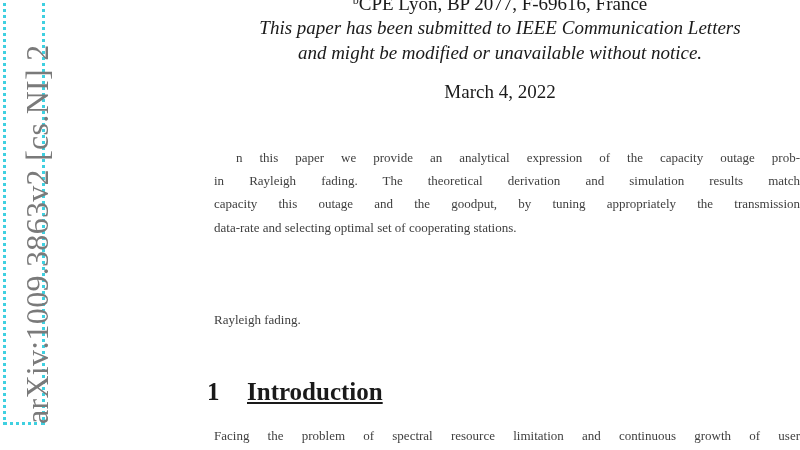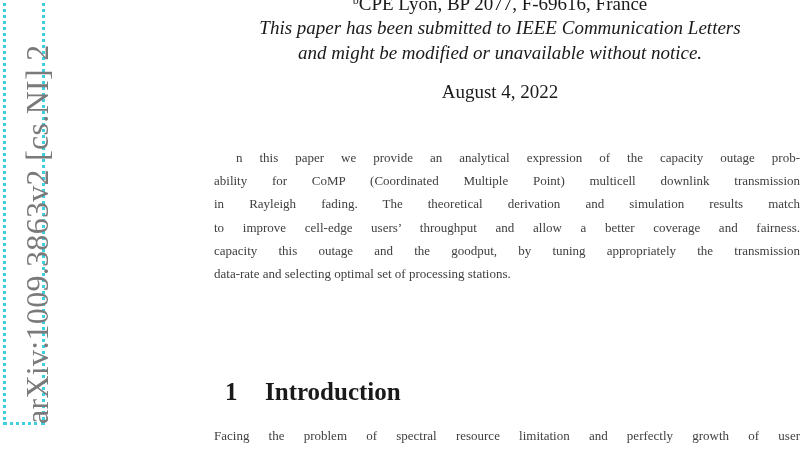--- a/index.html
+++ b/index.html
@@ -75,51 +75,51 @@
     }
     .line.last {
       text-align-last: left;
     }
     .abstract { top: 146px; }
     .indent { padding-left: 22px; width: 564px; }
     .keywords { top: 308px; }
     .kw-label { font-weight: bold; }
     .heading {
       position: absolute;
-      left: 225px;
+      left: 207px;
       top: 379px;
       font-family: "Liberation Serif", "DejaVu Serif", serif;
       font-size: 25px;
       font-weight: bold;
       white-space: nowrap;
       line-height: 1;
+      text-decoration: underline;
     }
     .heading .num { display: inline-block; width: 40px; }
     .intro { top: 424px; }
   </style>
 </head>
 <body>
 
 <div class="stamp"></div>
 <div class="stamp-text">arXiv:1009.3863v2  [cs.NI]  2</div>
 
 <div class="center-line affil"><sup>b</sup><span>CPE Lyon, BP 2077, F-69616, France</span></div>
 <div class="center-line note1">This paper has been submitted to IEEE Communication Letters</div>
 <div class="center-line note2">and might be modified or unavailable without notice.</div>
-<div class="center-line date">August 4, 2022</div>
+<div class="center-line date">March 4, 2022</div>
 
 <div class="para abstract">
   <span class="line indent">n this paper we provide an analytical expression of the capacity outage prob-</span>
-  <span class="line">ability for CoMP (Coordinated Multiple Point) multicell downlink transmission</span>
   <span class="line">in Rayleigh fading.  The theoretical derivation and simulation results match</span>
-  <span class="line">to improve cell-edge users’ throughput and allow a better coverage and fairness.</span>
   <span class="line">capacity this outage and the goodput, by tuning appropriately the transmission</span>
-  <span class="line last">data-rate and selecting optimal set of processing stations.</span>
+  <span class="line last">data-rate and selecting optimal set of cooperating stations.</span>
 </div>
 
 <div class="para keywords">
+  <span class="line last">Rayleigh fading.</span>
 </div>
 
 <div class="heading"><span class="num">1</span><span>Introduction</span></div>
 
 <div class="para intro">
-  <span class="line">Facing the problem of spectral resource limitation and perfectly growth of user</span>
+  <span class="line">Facing the problem of spectral resource limitation and continuous growth of user</span>
 </div>
 
 </body></html>

